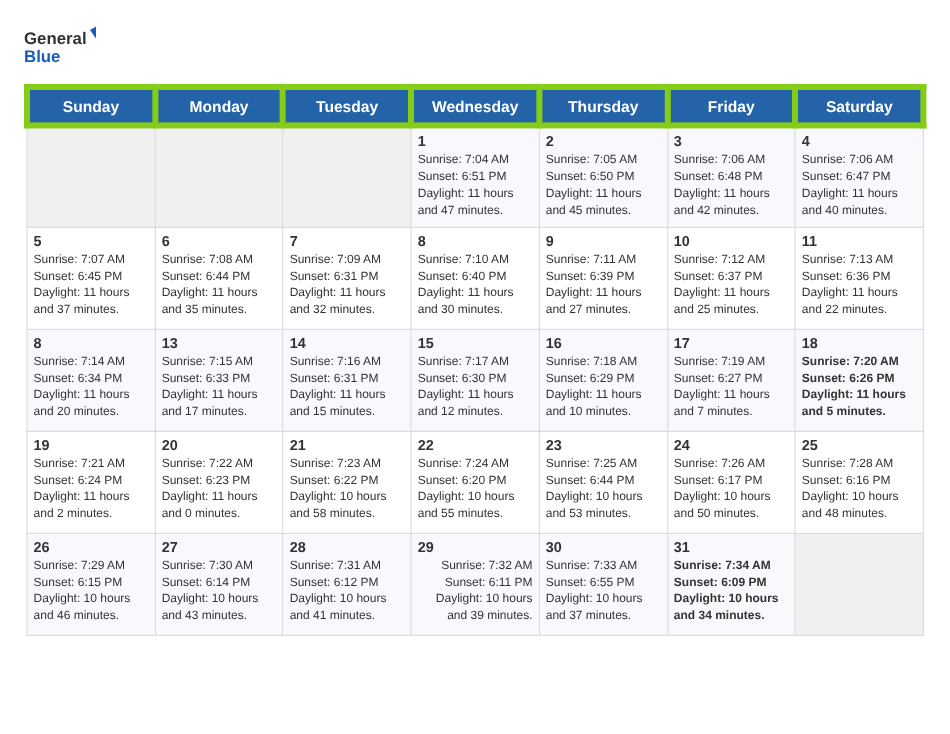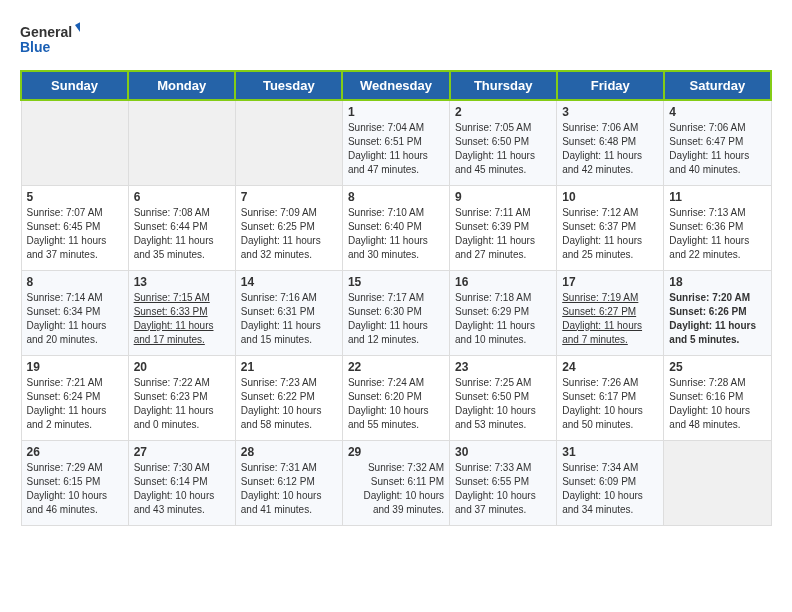--- a/index.html
+++ b/index.html
@@ -38,21 +38,21 @@
       border-collapse: collapse;
       border: 1px solid #ccc;
     }
     .day-header {
       background-color: #2563a8;
       color: #fff;
       font-size: 13px;
       font-weight: bold;
       padding: 6px 4px;
       text-align: center;
-      border: 2px solid #84cc16;
+      border: 5px solid #84cc16;
     }
     .week-row td {
       vertical-align: top;
       border: 1px solid #ddd;
       padding: 4px 5px;
       font-size: 10.5px;
       color: #333;
       height: 85px;
       width: calc(100% / 7);
       background: #fff;
@@ -146,21 +146,21 @@
         </td>
         <td>
           <span class="day-number">6</span>
           <div class="day-info" style="white-space: pre-line;">Sunrise: 7:08 AM
 Sunset: 6:44 PM
 Daylight: 11 hours and 35 minutes.</div>
         </td>
         <td>
           <span class="day-number">7</span>
           <div class="day-info" style="white-space: pre-line;">Sunrise: 7:09 AM
-Sunset: 6:25 PM
+Sunset: 6:31 PM
 Daylight: 11 hours and 32 minutes.</div>
         </td>
         <td>
           <span class="day-number">8</span>
           <div class="day-info" style="white-space: pre-line;">Sunrise: 7:10 AM
 Sunset: 6:40 PM
 Daylight: 11 hours and 30 minutes.</div>
         </td>
         <td>
           <span class="day-number">9</span>
@@ -183,21 +183,21 @@
       </tr>
       <tr class="week-row">
         <td>
           <span class="day-number">8</span>
           <div class="day-info" style="white-space: pre-line;">Sunrise: 7:14 AM
 Sunset: 6:34 PM
 Daylight: 11 hours and 20 minutes.</div>
         </td>
         <td>
           <span class="day-number">13</span>
-          <div class="day-info" style="white-space: pre-line; text-decoration: underline;">Sunrise: 7:15 AM
+          <div class="day-info" style="white-space: pre-line;">Sunrise: 7:15 AM
 Sunset: 6:33 PM
 Daylight: 11 hours and 17 minutes.</div>
         </td>
         <td>
           <span class="day-number">14</span>
           <div class="day-info" style="white-space: pre-line;">Sunrise: 7:16 AM
 Sunset: 6:31 PM
 Daylight: 11 hours and 15 minutes.</div>
         </td>
         <td>
@@ -207,21 +207,21 @@
 Daylight: 11 hours and 12 minutes.</div>
         </td>
         <td>
           <span class="day-number">16</span>
           <div class="day-info" style="white-space: pre-line;">Sunrise: 7:18 AM
 Sunset: 6:29 PM
 Daylight: 11 hours and 10 minutes.</div>
         </td>
         <td>
           <span class="day-number">17</span>
-          <div class="day-info" style="white-space: pre-line; text-decoration: underline;">Sunrise: 7:19 AM
+          <div class="day-info" style="white-space: pre-line;">Sunrise: 7:19 AM
 Sunset: 6:27 PM
 Daylight: 11 hours and 7 minutes.</div>
         </td>
         <td>
           <span class="day-number">18</span>
           <div class="day-info" style="white-space: pre-line; font-weight: bold;">Sunrise: 7:20 AM
 Sunset: 6:26 PM
 Daylight: 11 hours and 5 minutes.</div>
         </td>
       </tr>
@@ -246,21 +246,21 @@
         </td>
         <td>
           <span class="day-number">22</span>
           <div class="day-info" style="white-space: pre-line;">Sunrise: 7:24 AM
 Sunset: 6:20 PM
 Daylight: 10 hours and 55 minutes.</div>
         </td>
         <td>
           <span class="day-number">23</span>
           <div class="day-info" style="white-space: pre-line;">Sunrise: 7:25 AM
-Sunset: 6:50 PM
+Sunset: 6:44 PM
 Daylight: 10 hours and 53 minutes.</div>
         </td>
         <td>
           <span class="day-number">24</span>
           <div class="day-info" style="white-space: pre-line;">Sunrise: 7:26 AM
 Sunset: 6:17 PM
 Daylight: 10 hours and 50 minutes.</div>
         </td>
         <td>
           <span class="day-number">25</span>
@@ -295,20 +295,20 @@
 Daylight: 10 hours and 39 minutes.</div>
         </td>
         <td>
           <span class="day-number">30</span>
           <div class="day-info" style="white-space: pre-line;">Sunrise: 7:33 AM
 Sunset: 6:55 PM
 Daylight: 10 hours and 37 minutes.</div>
         </td>
         <td>
           <span class="day-number">31</span>
-          <div class="day-info" style="white-space: pre-line;">Sunrise: 7:34 AM
+          <div class="day-info" style="white-space: pre-line; font-weight: bold;">Sunrise: 7:34 AM
 Sunset: 6:09 PM
 Daylight: 10 hours and 34 minutes.</div>
         </td>
         <td class="empty-cell"></td>
       </tr>
     </tbody>
 </table>
 
 </body></html>

